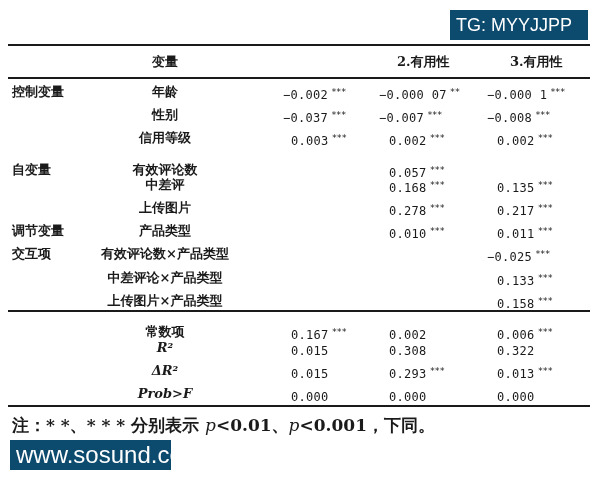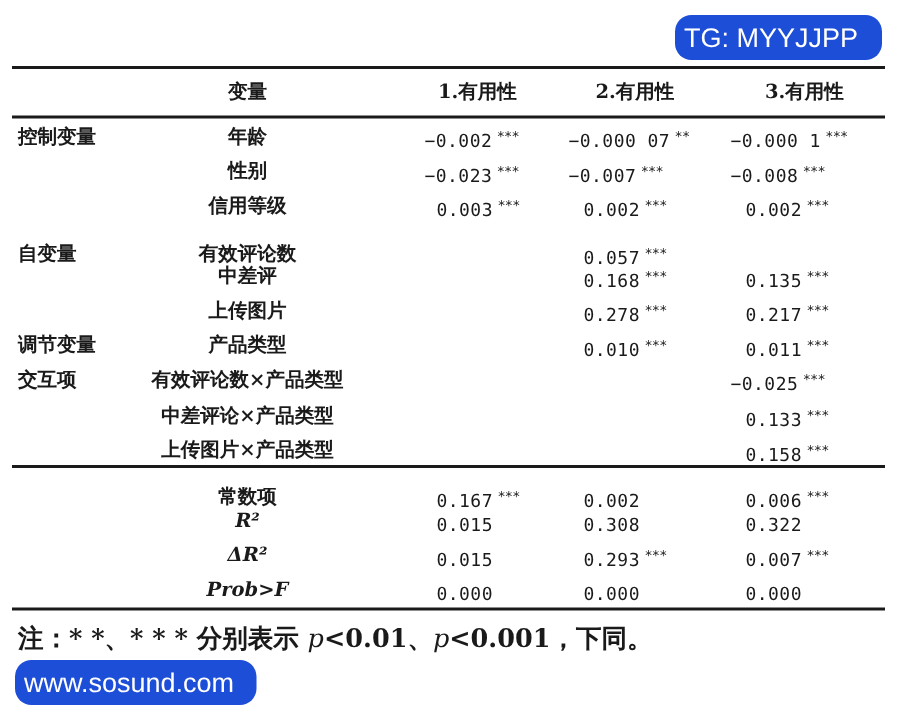--- a/index.html
+++ b/index.html
@@ -1,20 +1,20 @@
 <!DOCTYPE html>
 <html><head>
 <meta charset="utf-8">
 <style>
   html, body { margin:0; padding:0; }
   body { width:600px; height:480px; background:#ffffff; position:relative; overflow:hidden;
          font-family:"DejaVu Serif", serif; color:#1a1a1a; }
-  .wm { position:absolute; background:#1d4ed8; color:#ffffff; font-family:"Liberation Sans", sans-serif;border-radius:11px; }
+  .wm { position:absolute; background:#0c4a6e; color:#ffffff; font-family:"Liberation Sans", sans-serif; }
   #wm-top { left:450px; top:10px; width:138px; height:30px; font-size:18px; line-height:30px; padding-left:6px; box-sizing:border-box; }
-  #wm-bottom { left:10px; top:440px; width:161px; height:30px; font-size:18px; line-height:30px; padding-left:6px; box-sizing:border-box; }
+  #wm-bottom { left:10px; top:440px; width:161px; height:30px; font-size:24px; line-height:30px; padding-left:6px; box-sizing:border-box; }
   .rule { position:absolute; left:8px; width:582px; background:#1a1a1a; }
   .row { position:absolute; left:0; width:600px; height:24px; font-size:13px; line-height:24px;padding-left:35px; }
   .cell { position:absolute; top:0; white-space:nowrap; }
   .cat { left:12px; font-weight:bold; }
   .var { left:90px; width:150px; text-align:center; font-weight:bold; }
   .c1 { left:287px; }
   .c2 { left:385px; }
   .c3 { left:490px; }
   .num { font-family:"DejaVu Sans Mono", monospace; font-size:12px; letter-spacing:0.3px; }
   .stars { font-size:9px; vertical-align:4px; margin-left:3px; letter-spacing:-0.5px; }
@@ -25,39 +25,38 @@
 </style>
 </head>
 <body>
 
 <div id="wm-top" class="wm">TG: MYYJJPP</div>
 
 <div class="rule" style="top:44px;height:2px;"></div>
 
 <div class="row" style="top:50px;">
   <span class="cell var hdr">变量</span>
-  <span class="cell c1 hdr" style="left:292px">1.有用性</span>
   <span class="cell c2 hdr" style="left:397px">2.有用性</span>
   <span class="cell c3 hdr" style="left:510px">3.有用性</span>
 </div>
 
 <div class="rule" style="top:77px;height:1.5px;"></div>
 
 <div id="rows">
     <div class="row" style="top:80px">
     <span class="cell var">年龄</span>
     <span class="cell cat">控制变量</span>
     <span class="cell c1 num" style="left:283px"><span>−0.002</span><span class="stars">***</span></span>
     <span class="cell c2 num" style="left:379px"><span>−0.000 07</span><span class="stars">**</span></span>
     <span class="cell c3 num" style="left:487px"><span>−0.000 1</span><span class="stars">***</span></span>
   </div>
     <div class="row" style="top:103.2px">
     <span class="cell cat"></span>
     <span class="cell var">性别</span>
-    <span class="cell c1 num" style="left:283px"><span>−0.023</span><span class="stars">***</span></span>
+    <span class="cell c1 num" style="left:283px"><span>−0.037</span><span class="stars">***</span></span>
     <span class="cell c2 num" style="left:379px"><span>−0.007</span><span class="stars">***</span></span>
     <span class="cell c3 num" style="left:487px"><span>−0.008</span><span class="stars">***</span></span>
   </div>
     <div class="row" style="top:126.4px">
     <span class="cell cat"></span>
     <span class="cell var">信用等级</span>
     <span class="cell c1 num" style="left:291px"><span>0.003</span><span class="stars">***</span></span>
     <span class="cell c2 num" style="left:389px"><span>0.002</span><span class="stars">***</span></span>
     <span class="cell c3 num" style="left:497px"><span>0.002</span><span class="stars">***</span></span>
   </div>
@@ -123,21 +122,21 @@
     <div class="row" style="top:336px">
     <span class="cell var it">R²</span>
     <span class="cell c1 num" style="left:291px"><span>0.015</span><span class="stars"></span></span>
     <span class="cell c2 num" style="left:389px"><span>0.308</span><span class="stars"></span></span>
     <span class="cell c3 num" style="left:497px"><span>0.322</span><span class="stars"></span></span>
   </div>
     <div class="row" style="top:359px">
     <span class="cell var it">ΔR²</span>
     <span class="cell c1 num" style="left:291px"><span>0.015</span><span class="stars"></span></span>
     <span class="cell c2 num" style="left:389px"><span>0.293</span><span class="stars">***</span></span>
-    <span class="cell c3 num" style="left:497px"><span>0.007</span><span class="stars">***</span></span>
+    <span class="cell c3 num" style="left:497px"><span>0.013</span><span class="stars">***</span></span>
   </div>
     <div class="row" style="top:382px">
     <span class="cell var it">Prob&gt;F</span>
     <span class="cell c1 num" style="left:291px"><span>0.000</span><span class="stars"></span></span>
     <span class="cell c2 num" style="left:389px"><span>0.000</span><span class="stars"></span></span>
     <span class="cell c3 num" style="left:497px"><span>0.000</span><span class="stars"></span></span>
   </div>
   </div>
 
 <div class="rule" style="top:405px;height:2px;"></div>

